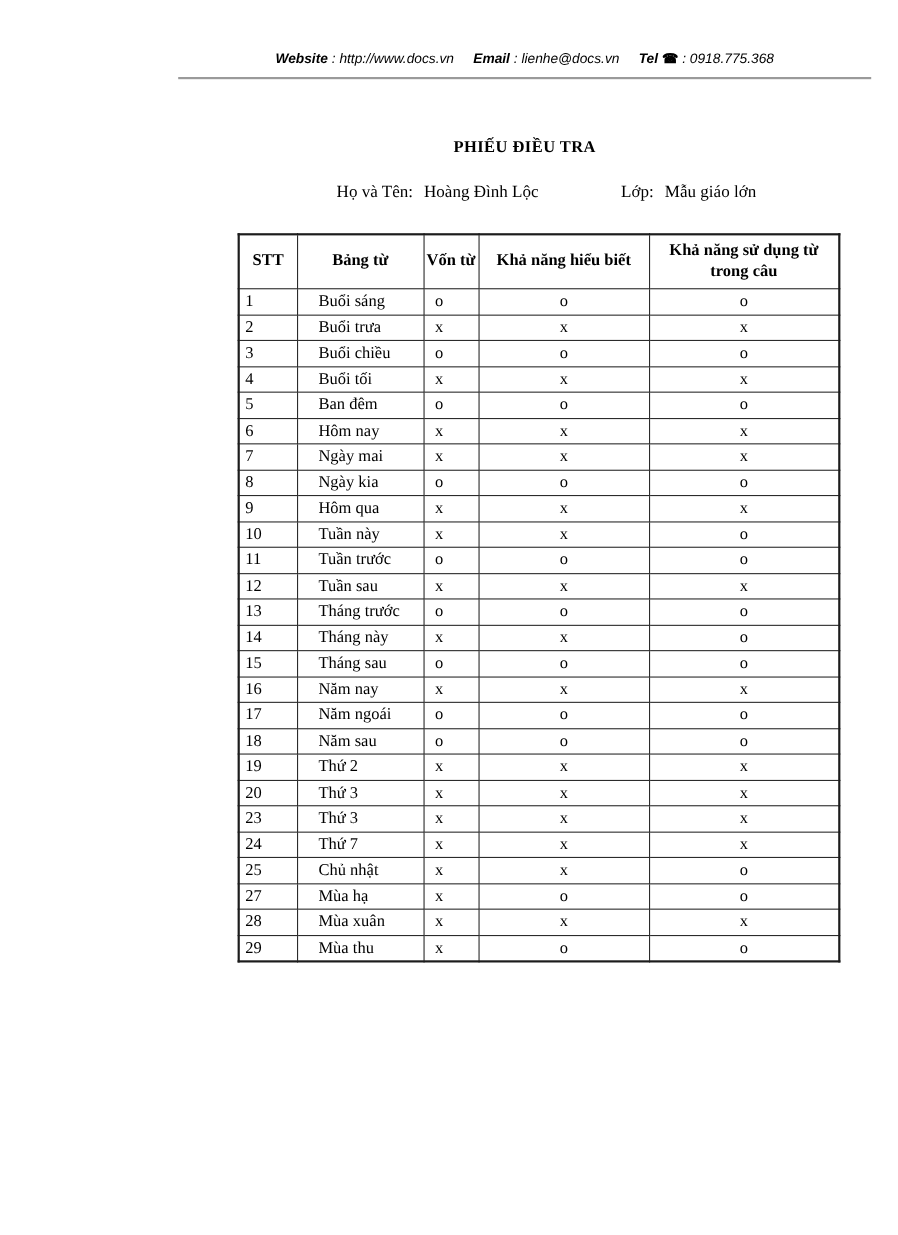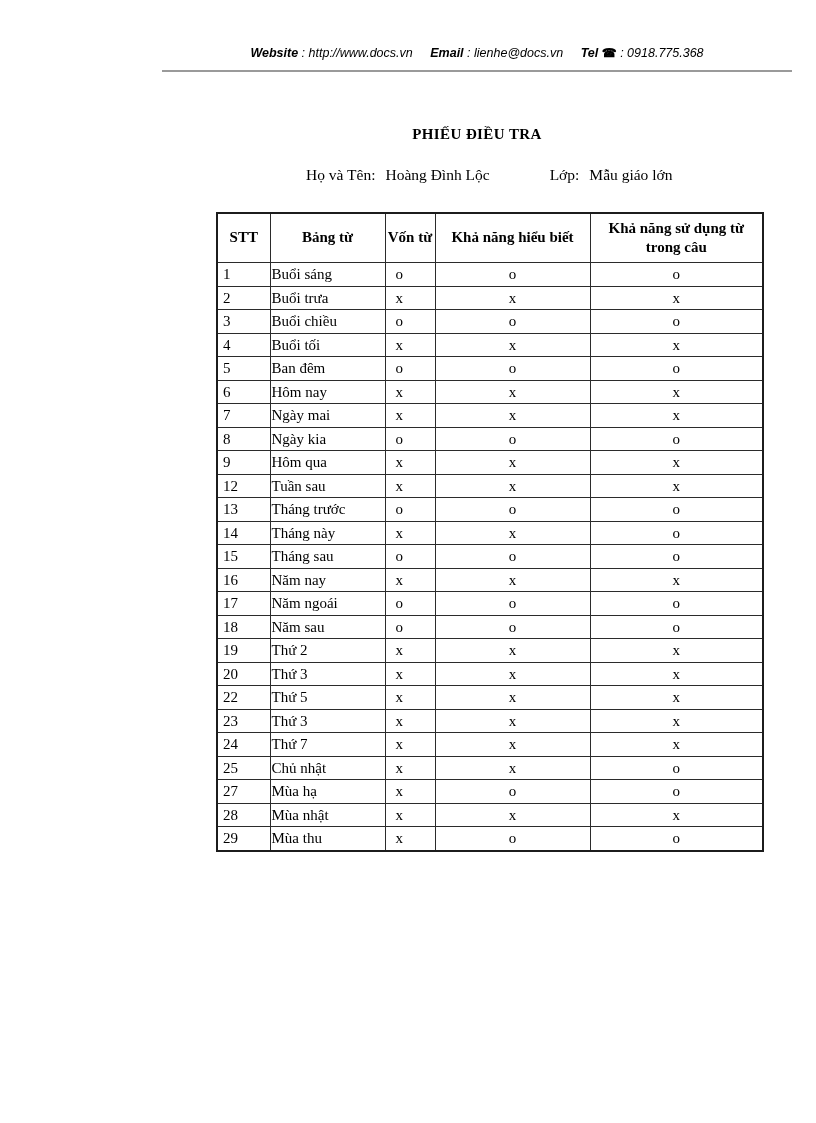--- a/index.html
+++ b/index.html
@@ -20,40 +20,40 @@
   .header-rule{
     position:absolute;top:70px;left:118px;width:630px;height:0;
     border-top:2px solid #9a9a9a;
   }
   
   .doc-title{
     position:absolute;top:126px;left:118px;width:630px;text-align:center;
     font-size:15px;font-weight:bold;letter-spacing:0.4px;
   }
   .info-line{
-    position:absolute;top:166px;left:262px;display:flex;gap:60px;
+    position:absolute;top:166px;left:262px;display:flex;gap:75px;
     font-size:15.5px;white-space:nowrap;
   }
   .info-line .lbl{margin-right:10px;}
   
   table.survey{
     position:absolute;left:172px;top:212px;width:546px;
     border-collapse:collapse;table-layout:fixed;
     border:2px solid #1c1c1c;
   }
   table.survey th, table.survey td{
     border:1px solid #2b2b2b;font-size:15px;overflow:hidden;
   }
   table.survey th{
     font-weight:bold;text-align:center;vertical-align:middle;
     line-height:1.3;padding:2px 2px;height:44px;
   }
   table.survey td{height:22.5px;padding:0;line-height:22px;vertical-align:middle;}
   table.survey td:nth-child(1){text-align:left;padding-left:5px;}
-  table.survey td:nth-child(2){text-align:left;padding-left:1px;}
+  table.survey td:nth-child(2){text-align:left;padding-left:19px;}
   table.survey td:nth-child(3){text-align:left;padding-left:10px;}
   table.survey td:nth-child(4),
   table.survey td:nth-child(5){text-align:center;}
   
   .footer-rule{position:absolute;top:1035px;left:118px;width:630px;}
   .footer-rule .bar-thick{height:4px;background:#111;}
   .footer-rule .bar-thin{height:1px;background:#8f8f8f;margin-top:1px;}
   .page-number{
     position:absolute;top:1052px;left:0;width:816px;
     font-size:11px;
@@ -161,21 +161,35 @@
     </tr>
 
     <tr>
       <td>9</td>
       <td>Hôm qua</td>
       <td>x</td>
       <td>x</td>
       <td>x</td>
     </tr>
 
-
+    <tr>
+      <td>10</td>
+      <td>Tuần này</td>
+      <td>x</td>
+      <td>x</td>
+      <td>o</td>
+    </tr>
+
+    <tr>
+      <td>11</td>
+      <td>Tuần trước</td>
+      <td>o</td>
+      <td>o</td>
+      <td>o</td>
+    </tr>
 
     <tr>
       <td>12</td>
       <td>Tuần sau</td>
       <td>x</td>
       <td>x</td>
       <td>x</td>
     </tr>
 
     <tr>
@@ -236,27 +250,20 @@
 
     <tr>
       <td>20</td>
       <td>Thứ 3</td>
       <td>x</td>
       <td>x</td>
       <td>x</td>
     </tr>
 
 
-    <tr>
-      <td>22</td>
-      <td>Thứ 5</td>
-      <td>x</td>
-      <td>x</td>
-      <td>x</td>
-    </tr>
 
     <tr>
       <td>23</td>
       <td>Thứ 3</td>
       <td>x</td>
       <td>x</td>
       <td>x</td>
     </tr>
 
     <tr>
@@ -279,21 +286,21 @@
     <tr>
       <td>27</td>
       <td>Mùa hạ</td>
       <td>x</td>
       <td>o</td>
       <td>o</td>
     </tr>
 
     <tr>
       <td>28</td>
-      <td>Mùa nhật</td>
+      <td>Mùa xuân</td>
       <td>x</td>
       <td>x</td>
       <td>x</td>
     </tr>
 
     <tr>
       <td>29</td>
       <td>Mùa thu</td>
       <td>x</td>
       <td>o</td>

